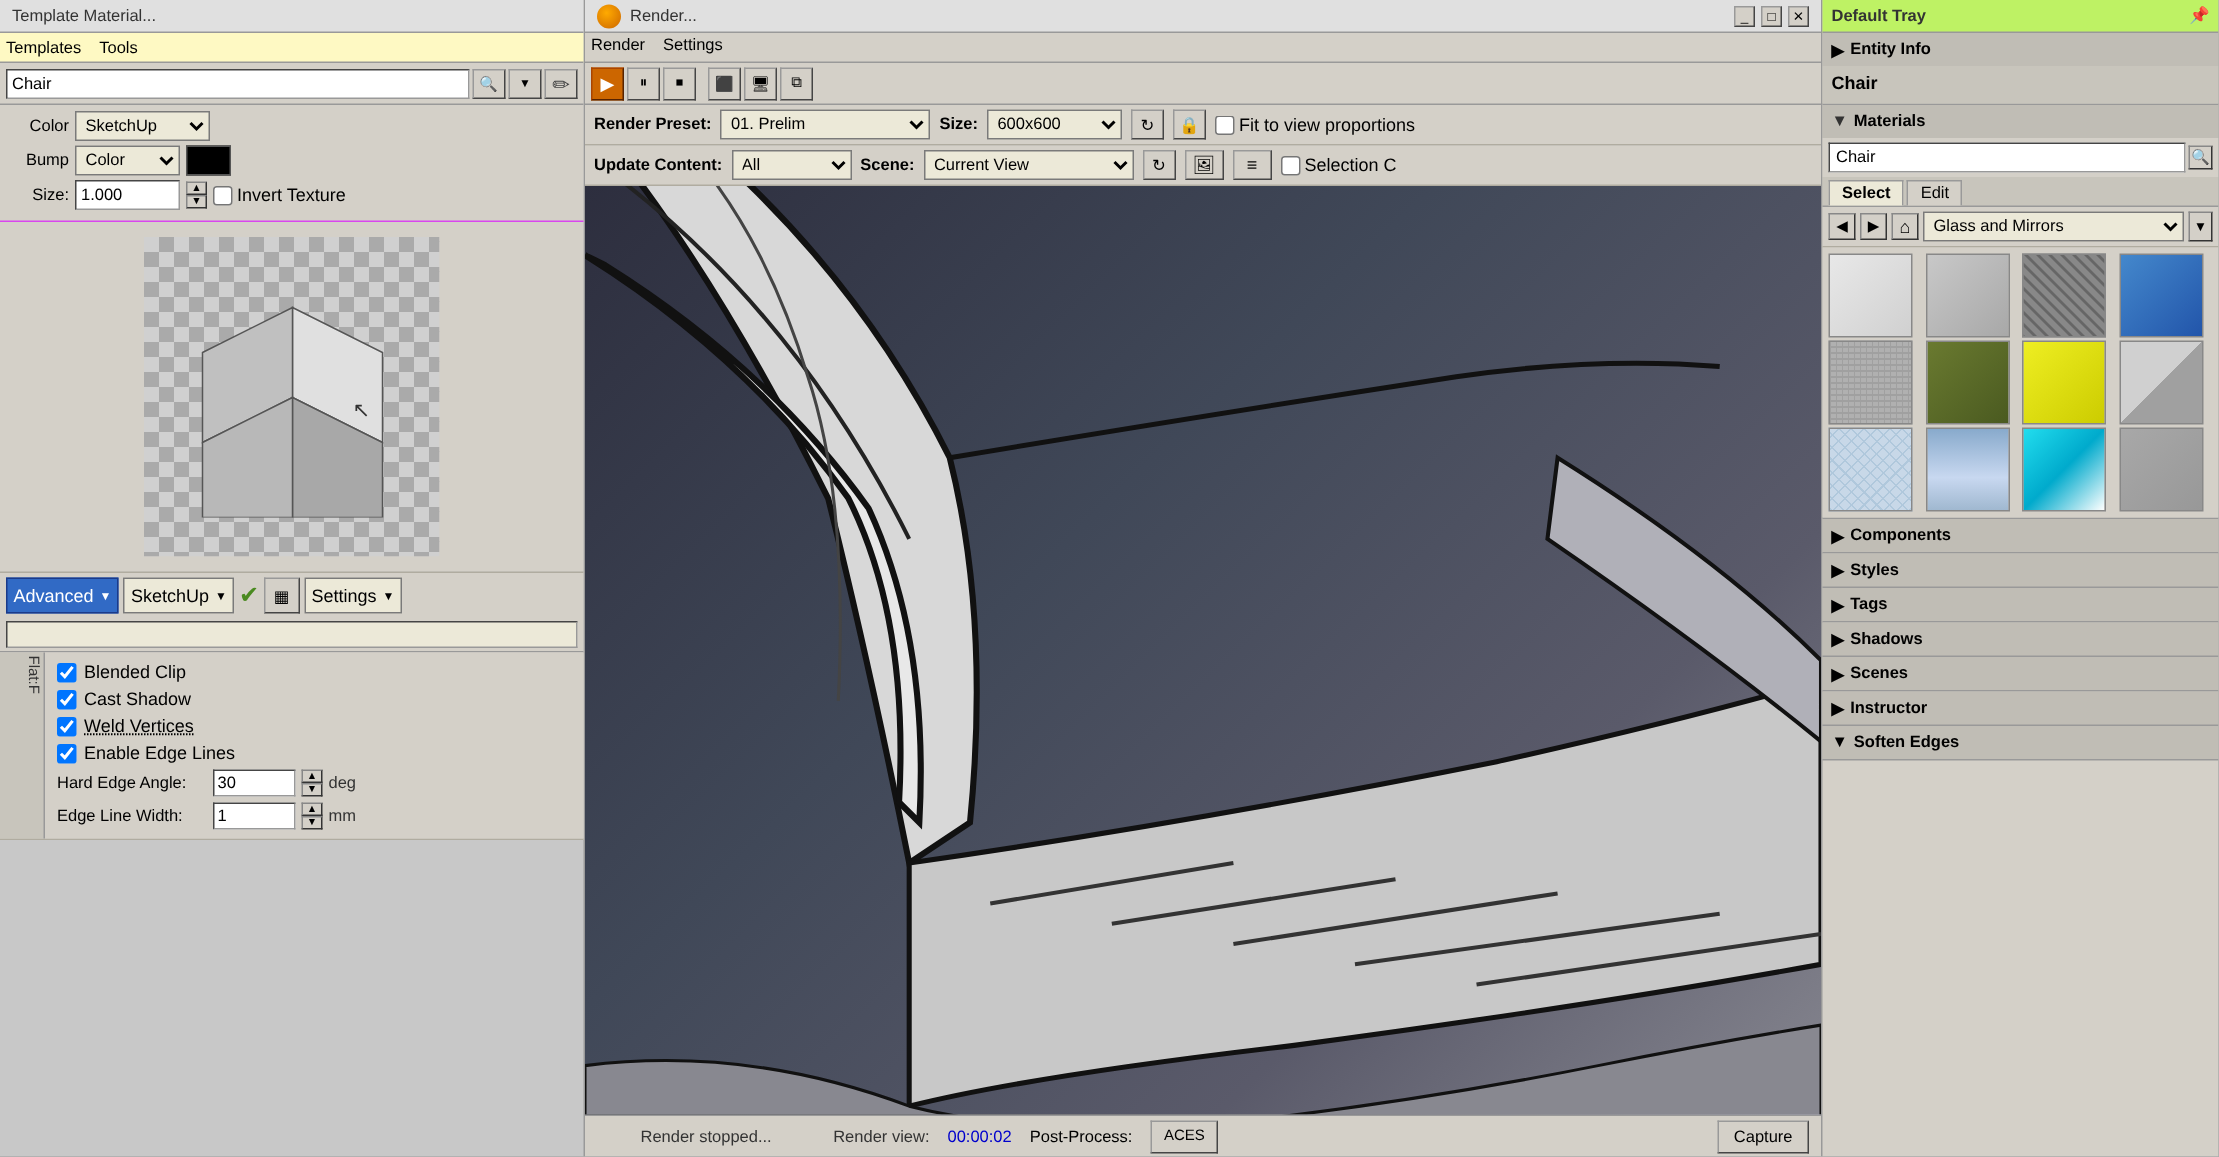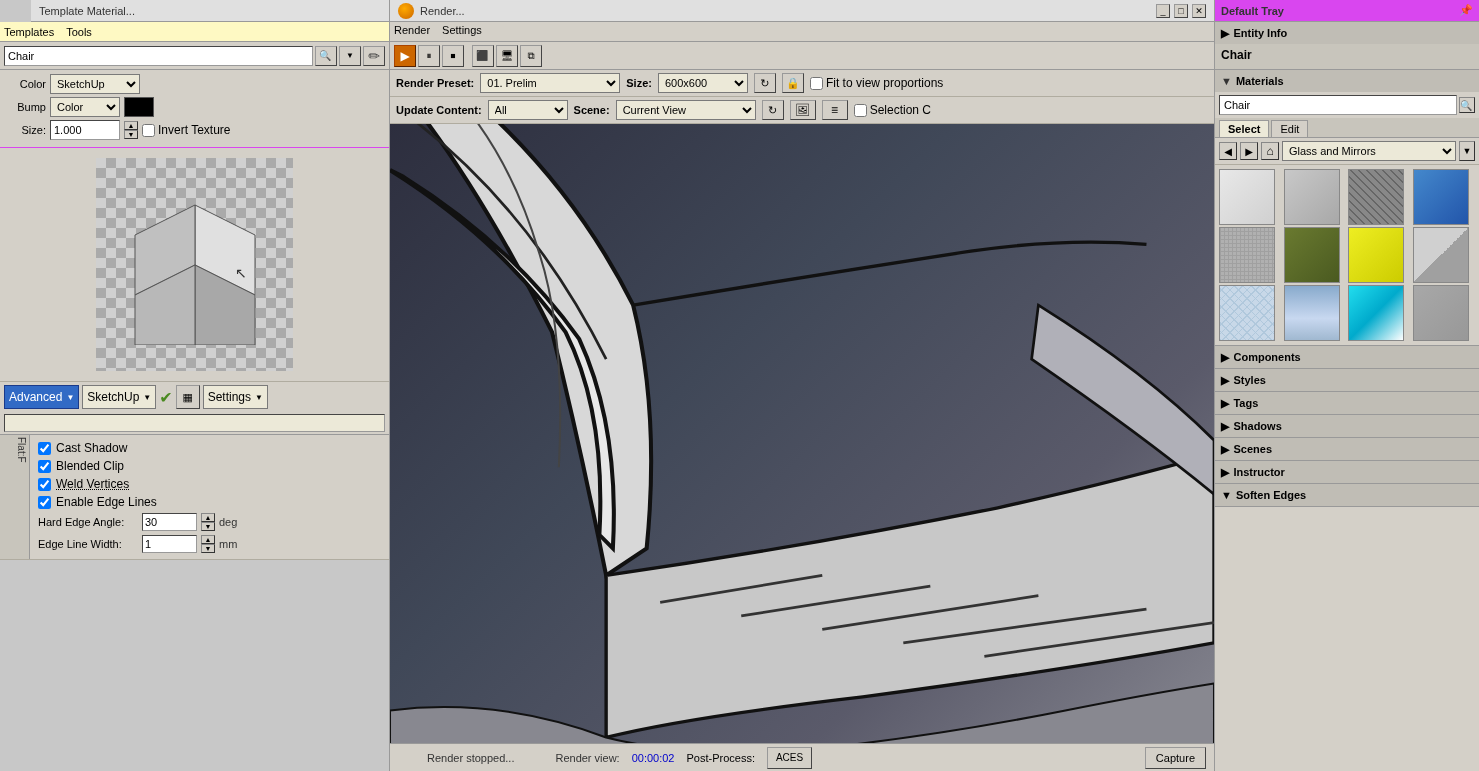--- a/index.html
+++ b/index.html
@@ -15,21 +15,20 @@
       flex-direction: column;
       flex-shrink: 0;
     }
     .panel-titlebar {
       background: #e0e0e0;
       border-bottom: 1px solid #999;
       padding: 4px 8px;
       display: flex;
       align-items: center;
       height: 22px;
-      margin-left: 31px;
     }
     .panel-titlebar span { font-size: 11px; color: #333; }
 
     .menu-bar {
       background: #fef9c3;
       border-bottom: 1px solid #999;
       padding: 2px 4px;
       display: flex;
       gap: 12px;
       height: 20px;
@@ -341,21 +340,21 @@
     #right-panel {
       width: 265px;
       height: 771px;
       background: #d4d0c8;
       border-left: 1px solid #999;
       display: flex;
       flex-direction: column;
       flex-shrink: 0;
     }
     .tray-titlebar {
-      background: #d946ef;
+      background: #bef264;
       border-bottom: 1px solid #999;
       padding: 3px 6px;
       display: flex;
       align-items: center;
       justify-content: space-between;
       height: 22px;
       text-align: center;
     }
     .tray-titlebar span { font-size: 11px; color: #333; font-weight: bold; }
     .tray-pin { font-size: 12px; cursor: pointer; color: #555; }
@@ -643,25 +642,25 @@
   <div style="padding:2px 4px; background:#d4d0c8; border-bottom:1px solid #999;">
     <input type="text" style="width: 100%; height: 18px; border: 1px inset rgb(153, 153, 153); background: rgb(236, 233, 216); font-size: 11px;">
   </div>
 
   <div style="display:flex; background:#d4d0c8; border-bottom:1px solid #b0aca0;">
     <div style="width:30px; background:#c8c5bc; border-right:1px solid #999; font-size:10px; display:flex; align-items:flex-start; padding:2px; writing-mode:vertical-rl; color:#333;">Flat:F</div>
 
     <div class="dropdown-popup" style="position:relative; top:0; left:0; width:100%; border:none; box-shadow:none; padding:4px 0;">
       <div class="dropdown-item">
         <input type="checkbox" checked="" style="">
-        <span>Cast Shadow</span>
+        <span>Blended Clip</span>
       </div>
       <div class="dropdown-item">
         <input type="checkbox" checked="" style="">
-        <span>Blended Clip</span>
+        <span>Cast Shadow</span>
       </div>
       <div class="dropdown-item">
         <input type="checkbox" checked="" style="">
         <span style="text-decoration: underline dotted; text-decoration-style: dotted;">Weld Vertices</span>
       </div>
       <div class="dropdown-item">
         <input type="checkbox" checked="" style="">
         <span>Enable Edge Lines</span>
       </div>
       <div class="field-row">

